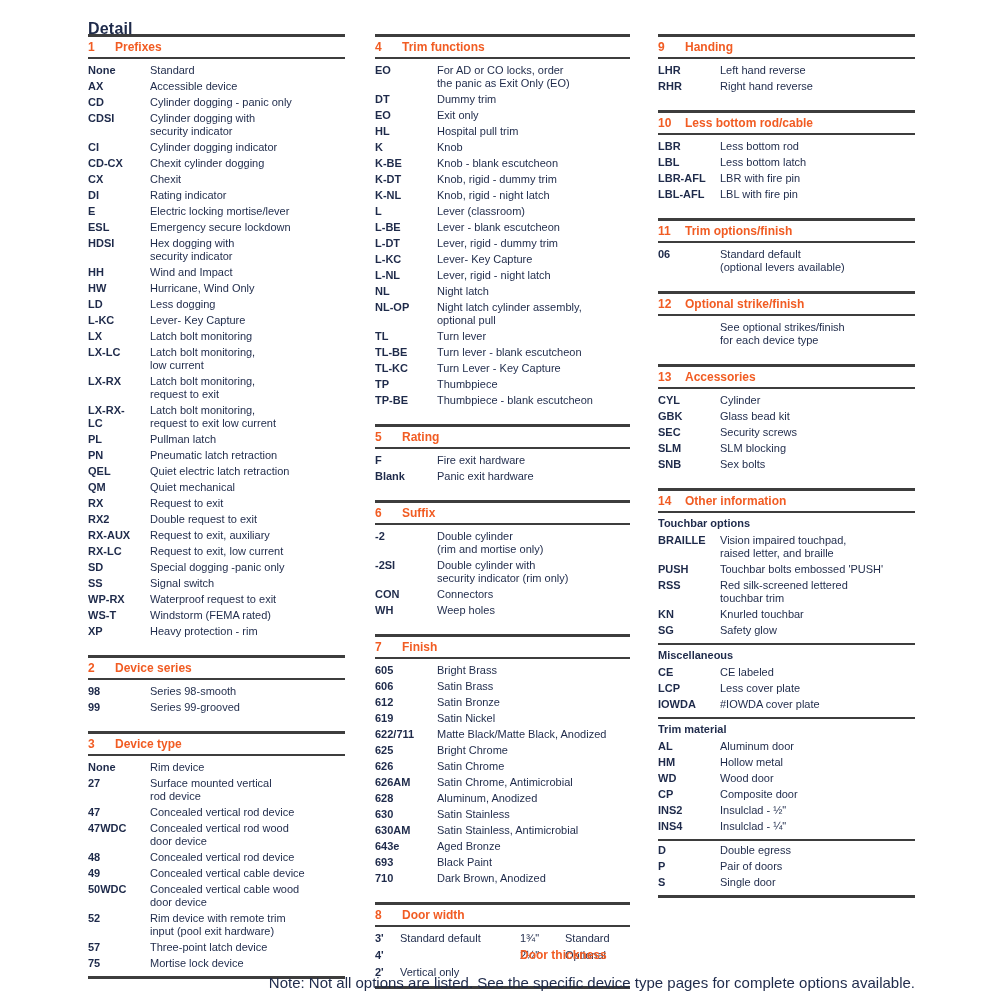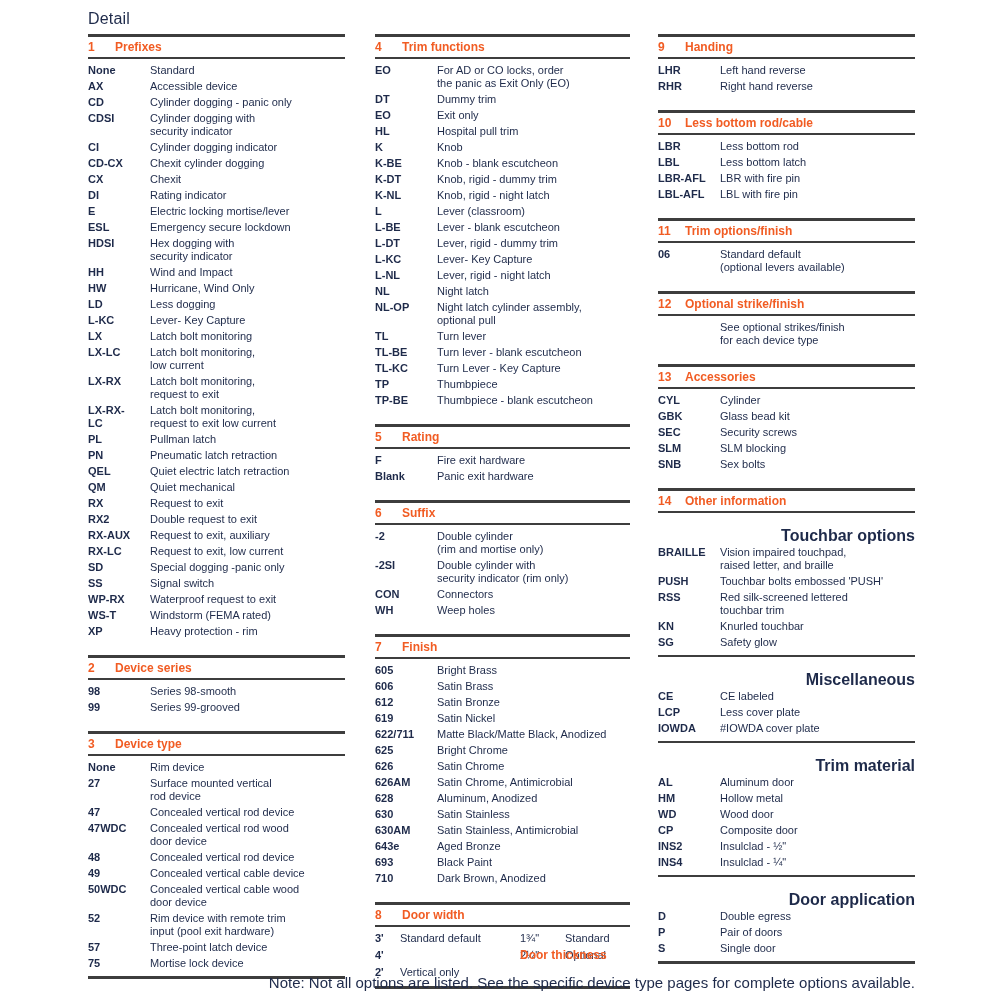--- a/index.html
+++ b/index.html
@@ -1,21 +1,21 @@
 <!DOCTYPE html>
 <html><head>
 <meta charset="utf-8">
 <style>
   html,body{margin:0;padding:0;}
   body{
     width:1000px;height:1000px;background:#ffffff;position:relative;
     font-family:"Liberation Sans", sans-serif;color:var(--ink,#1E2A4A);
     overflow:hidden;
   }
-  .page-title{position:absolute;left:88px;top:10px;font-size:16px;font-weight:normal;letter-spacing:.2px;}
+  .page-title{position:absolute;left:88px;top:20px;font-size:16px;font-weight:bold;letter-spacing:.2px;}
   .col{position:absolute;top:34px;}
   .col0{left:88px;width:257px;}
   .col1{left:375px;width:255px;}
   .col2{left:658px;width:257px;}
   .section{border-top:3px solid var(--rule,#3D3D3D);}
   .section + .section{margin-top:11px;}
   .section.last{border-bottom:3px solid var(--rule,#3D3D3D);}
   .sec-head{display:flex;position:relative;padding:3px 0 3px;border-bottom:2px solid var(--rule,#3D3D3D);
     color:var(--accent,#F15C23);font-weight:bold;font-size:12px;line-height:14px;}
   .sec-num{width:27px;flex:none;}
@@ -25,21 +25,21 @@
   .code{min-width:62px;box-sizing:border-box;padding-right:3px;font-weight:bold;white-space:pre-line;flex:none;}
   .desc{white-space:pre-line;flex:1;}
   .trow{display:flex;font-size:11px;line-height:13px;margin-bottom:4px;}
   .tc{white-space:pre-line;}
   .tc0{width:25px;font-weight:bold;flex:none;}
   .tc1{width:120px;flex:none;}
   .tc2{width:45px;flex:none;}
   .tc3{flex:1;}
   .group{border-bottom:2px solid var(--rule,#3D3D3D);padding-bottom:1px;}
   .group:last-child{border-bottom:none;}
-  .group-label{font-weight:bold;font-size:16px;line-height:15px;padding-top:15px;text-align:right;}
+  .group-label{font-weight:bold;font-size:11px;line-height:15px;padding-top:3px;}
   .group .items{padding:3px 0 2px;}
   .note{position:absolute;left:88px;top:977px;width:827px;text-align:right;font-size:15px;line-height:12px;}
 </style>
 </head>
 <body style="--accent: #F15C23; --ink: #1E2A4A; --rule: #3D3D3D;">
 
 <div class="page-title">Detail</div>
 
 <div class="col col0">
     <div class="section">
@@ -645,21 +645,20 @@
             <span class="code">INS2</span>
             <span class="desc">Insulclad - ½"</span>
           </div>
           <div class="item">
             <span class="code">INS4</span>
             <span class="desc">Insulclad - ¼"</span>
           </div>
         </div>
       </div>
       <div class="group">
-        <div class="group-label">Door application</div>
         <div class="items">
           <div class="item">
             <span class="code">D</span>
             <span class="desc">Double egress</span>
           </div>
           <div class="item">
             <span class="code">P</span>
             <span class="desc">Pair of doors</span>
           </div>
           <div class="item">

